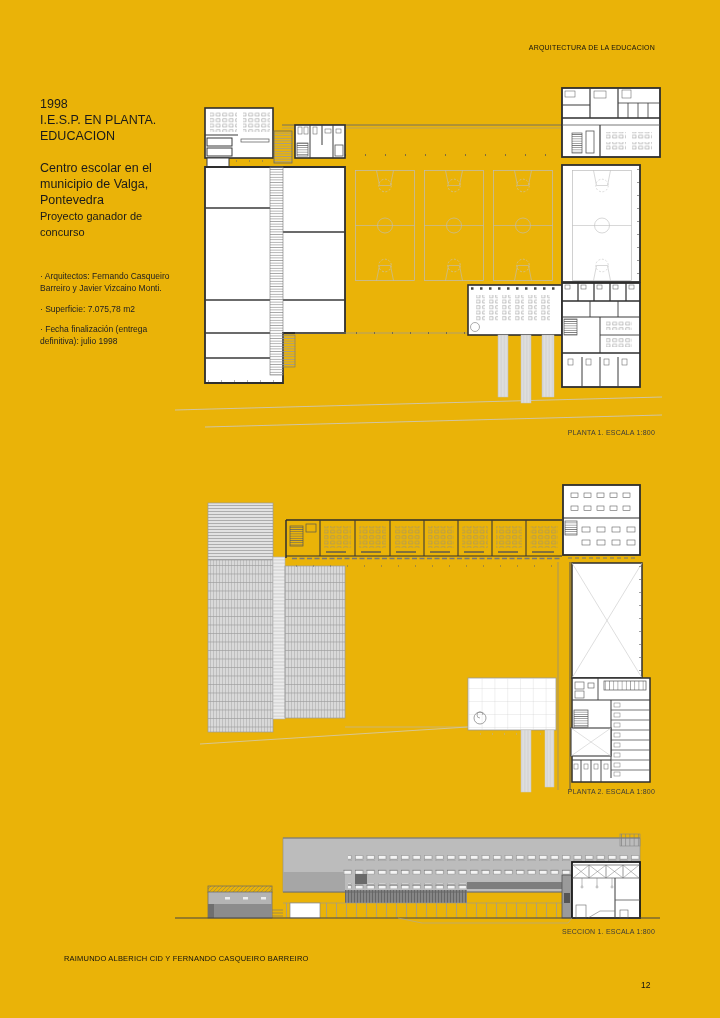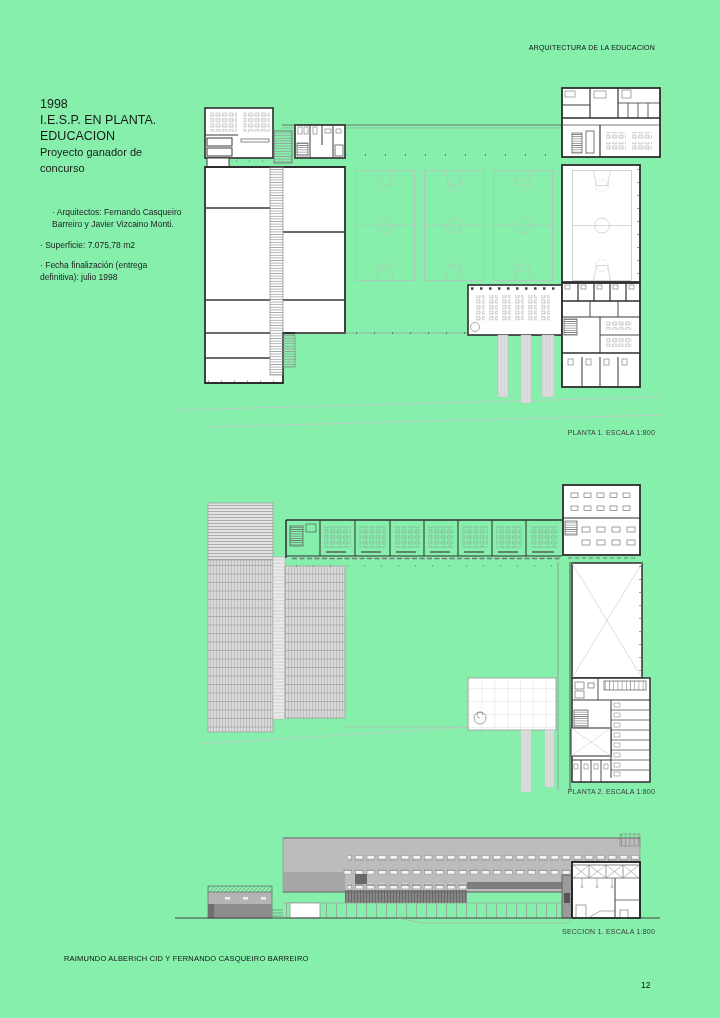--- a/index.html
+++ b/index.html
@@ -1,24 +1,24 @@
 <!DOCTYPE html>
 <html><head>
 <meta charset="utf-8">
 <style>
   html,body{margin:0;padding:0;background:#fff;}
-  .page{position:relative;width:720px;height:1018px;background:#86efac;overflow:hidden;
+  .page{position:relative;width:720px;height:1018px;background:#eab308;overflow:hidden;
         font-family:"Liberation Sans","DejaVu Sans",sans-serif;color:#1a1a1a;}
   .hdr{position:absolute;top:44px;right:65px;font-size:7px;letter-spacing:.2px;color:#111;}
   .info{position:absolute;left:40px;top:96px;width:142px;}
   .info .big{font-size:12.5px;line-height:16px;}
   .info .desc{font-size:12.5px;line-height:16px;margin-top:16px;}
   .info .desc2{font-size:11px;line-height:16px;}
   .info .note{font-size:8.5px;line-height:12px;margin-top:0;color:#222;}
-  .info .note:first-of-type{margin-top:30px;margin-left:12px;}
+  .info .note:first-of-type{margin-top:30px;}
   .fig{position:absolute;margin:0;padding:0;}
   .cap{position:absolute;right:65px;font-size:7px;color:#3a3a3a;letter-spacing:.2px;}
   .ftr{position:absolute;left:40px;top:954px;font-size:7.5px;color:#111;letter-spacing:.2px;padding-left:24px;}
   .pgn{position:absolute;left:641px;top:980px;font-size:8.5px;color:#111;}
   svg{display:block;}
 </style>
 </head>
 <body>
 
 <div class="page">
@@ -77,20 +77,21 @@
       </symbol>
     </defs>
   </svg>
 
   <div class="hdr">ARQUITECTURA DE LA EDUCACION</div>
 
   <div class="info">
     <div class="big">1998</div>
     <div class="big">I.E.S.P. EN PLANTA.</div>
     <div class="big">EDUCACION</div>
+    <div class="desc">Centro escolar en el municipio de Valga, Pontevedra</div>
     <div class="desc2">Proyecto ganador de concurso</div>
     <p class="note">· Arquitectos: Fernando Casqueiro Barreiro y Javier Vizcaino Monti.</p>
     <p class="note">· Superficie: 7.075,78 m2</p>
     <p class="note">· Fecha finalización (entrega definitiva): julio 1998</p>
   </div>
 
   <figure class="fig" style="left:170px;top:85px;width:495px;height:345px">
     <svg width="495" height="345" viewBox="0 0 495 345">
 
       <line x1="5" y1="325" x2="492" y2="312" stroke="#c9c9c9" stroke-width="0.8"></line>

